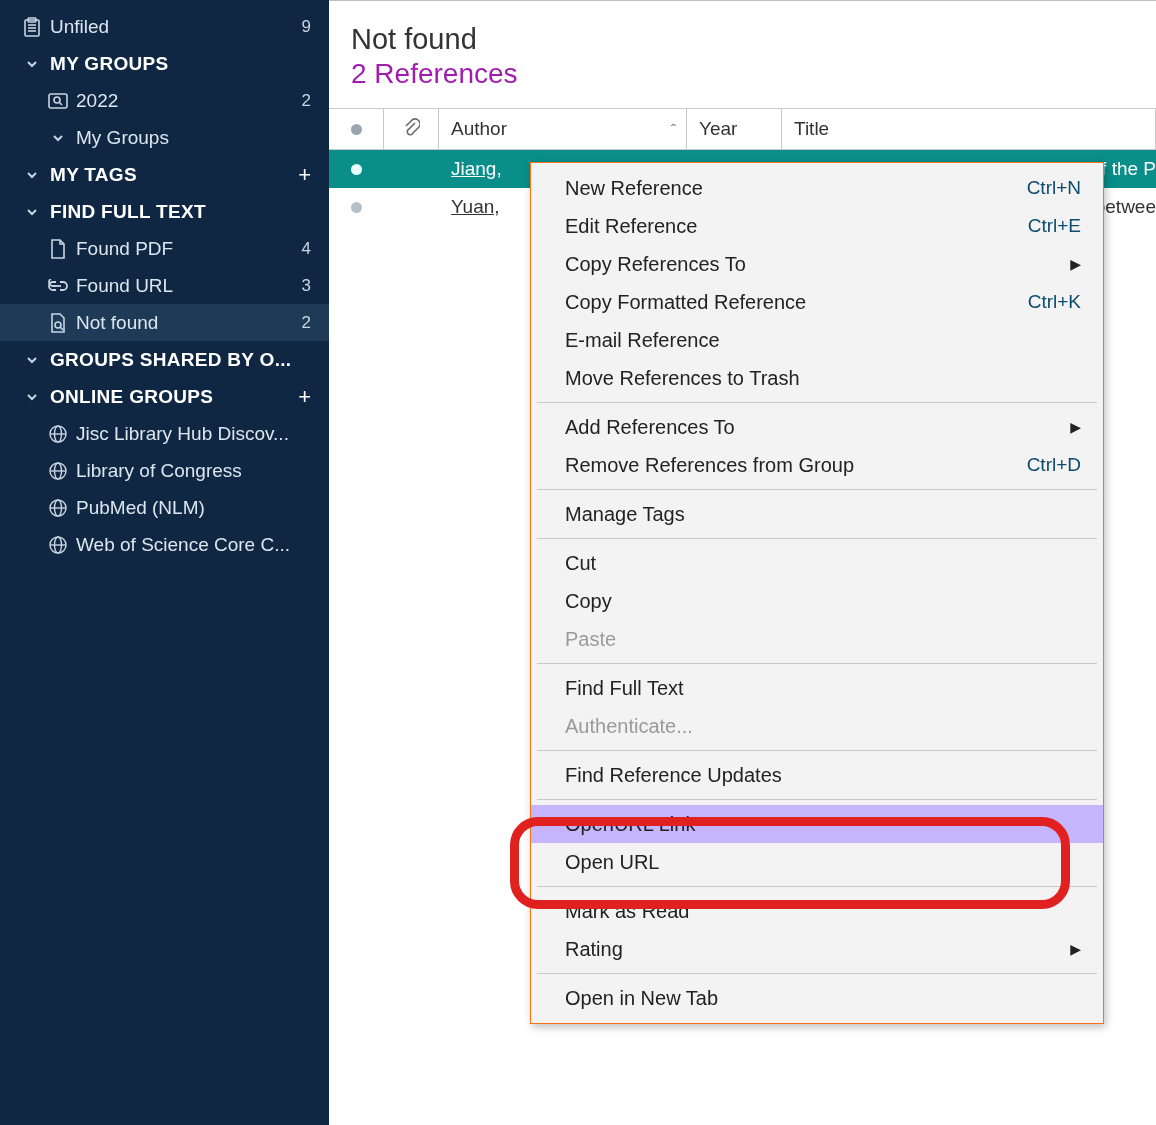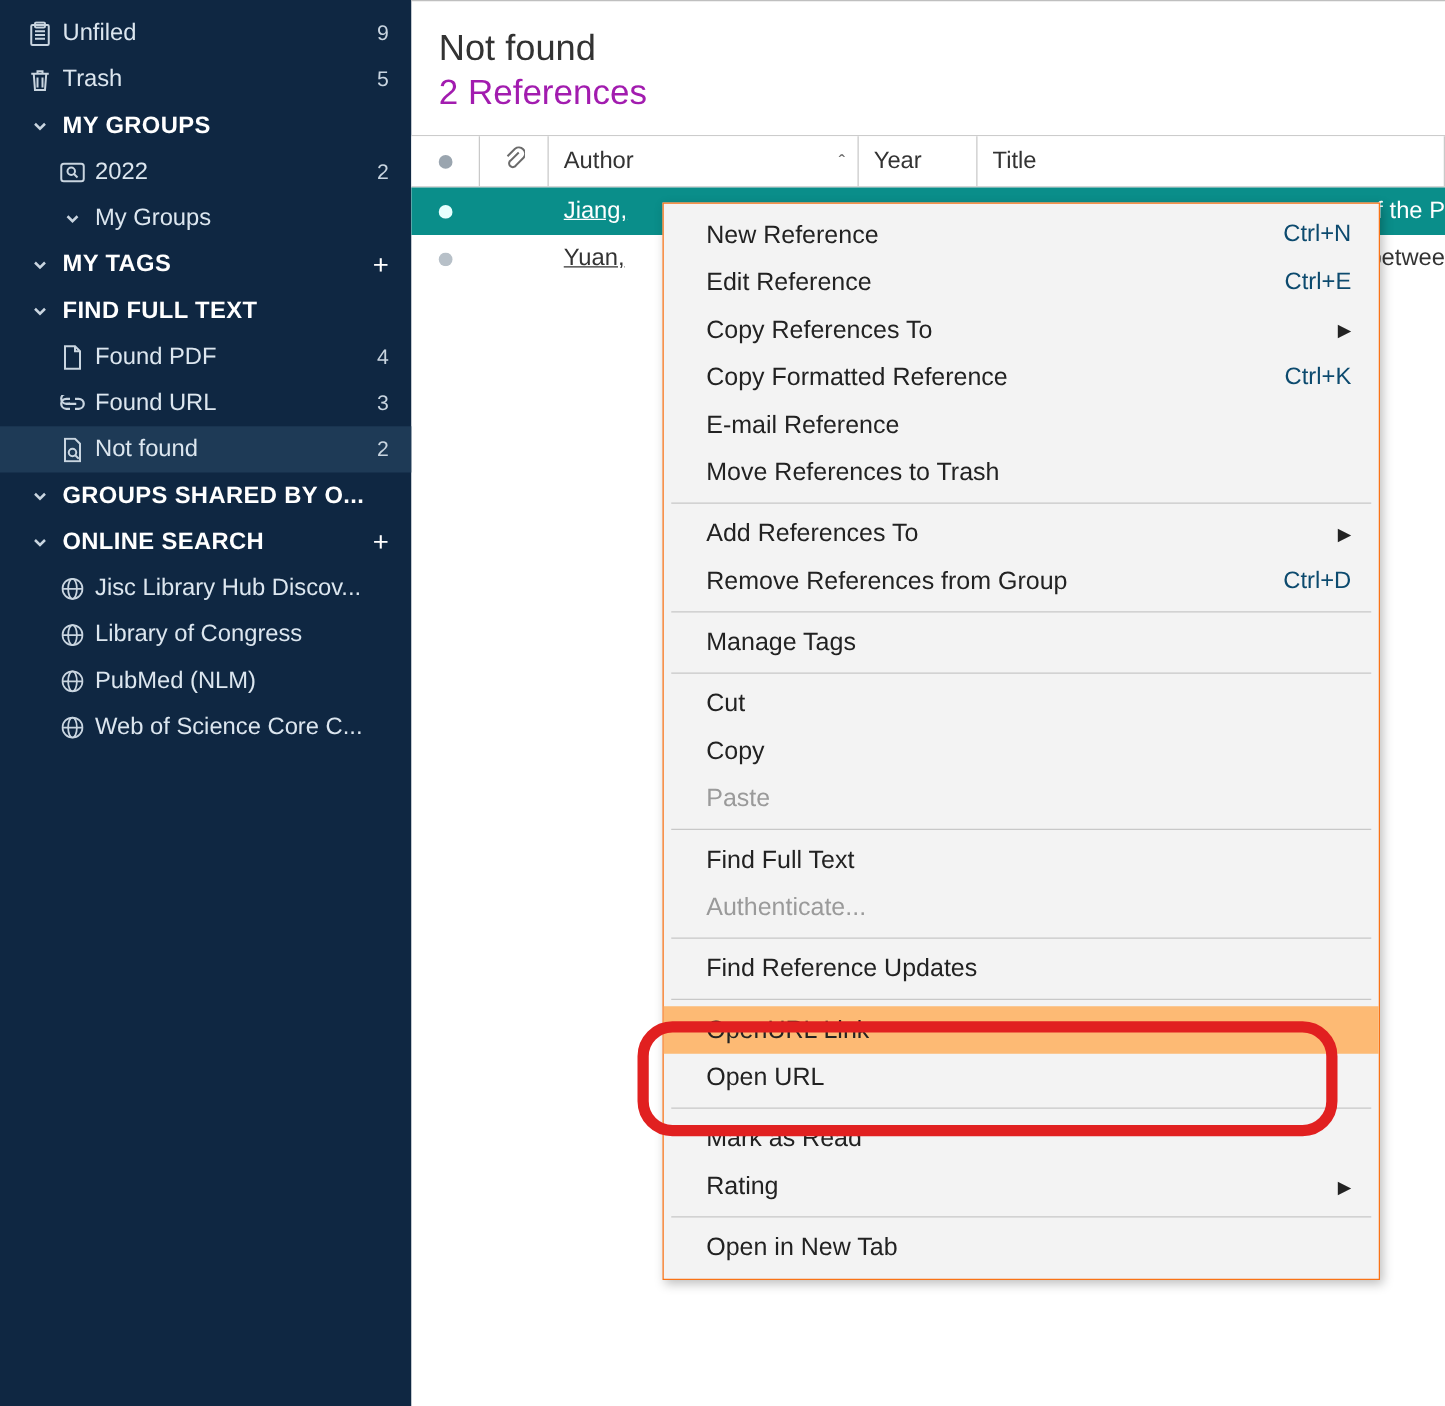--- a/index.html
+++ b/index.html
@@ -127,21 +127,21 @@
     display: flex;
     align-items: center;
     height: 38px;
     padding: 0 22px 0 34px;
     cursor: default;
   }
   .ctx-menu .mi .lbl { flex: 1; }
   .ctx-menu .mi .shortcut { color: #0c4a6e; font-size: 19px; }
   .ctx-menu .mi .sub-arrow { font-size: 14px; color: #222; }
   .ctx-menu .mi.disabled { color: #9a9a9a; }
-  .ctx-menu .mi.hover { background: #fdba74; }
+  .ctx-menu .mi.hover { background: #c4b5fd; }
   .ctx-menu .sep { height: 1px; background: #c8c8c8; margin: 5px 6px; }
 
   .highlight-box {
     position: absolute;
     top: 817px;
     left: 510px;
     width: 560px;
     height: 92px;
     border: 9px solid #e12020;
     border-radius: 28px;
@@ -162,33 +162,20 @@
             <rect x="5" y="1" width="8" height="4" rx="1"></rect>
             <line x1="5" y1="8" x2="13" y2="8"></line>
             <line x1="5" y1="11" x2="13" y2="11"></line>
             <line x1="5" y1="14" x2="13" y2="14"></line>
           </svg>
       </span>
       <span class="label">Unfiled</span>
       <span class="count">9</span>
     </div>
 
-    <div class="row">
-      <span class="icon-slot">
-        <svg width="18" height="20" viewBox="0 0 18 20" stroke-width="1.6">
-            <path d="M2 5h14"></path>
-            <path d="M4 5l1 13h8l1-13"></path>
-            <path d="M7 5V3h4v2"></path>
-            <line x1="7" y1="8" x2="7" y2="16"></line>
-            <line x1="11" y1="8" x2="11" y2="16"></line>
-          </svg>
-      </span>
-      <span class="label">Trash</span>
-      <span class="count">5</span>
-    </div>
 
     <div class="row group-header">
       <span class="icon-slot">
         <svg width="14" height="14" viewBox="0 0 14 14" stroke-width="2">
             <polyline points="3,5 7,9 11,5"></polyline>
           </svg>
       </span>
       <span class="label">MY GROUPS</span>
     </div>
 
@@ -277,21 +264,21 @@
       </span>
       <span class="label">GROUPS SHARED BY O...</span>
     </div>
 
     <div class="row group-header">
       <span class="icon-slot">
         <svg width="14" height="14" viewBox="0 0 14 14" stroke-width="2">
             <polyline points="3,5 7,9 11,5"></polyline>
           </svg>
       </span>
-      <span class="label">ONLINE SEARCH</span>
+      <span class="label">ONLINE GROUPS</span>
       <span class="plus">+</span>
     </div>
 
     <div class="row indent1">
       <span class="icon-slot">
         <svg width="18" height="18" viewBox="0 0 18 18" stroke-width="1.4">
             <circle cx="9" cy="9" r="8"></circle>
             <ellipse cx="9" cy="9" rx="3.5" ry="8"></ellipse>
             <line x1="1" y1="9" x2="17" y2="9"></line>
           </svg>

